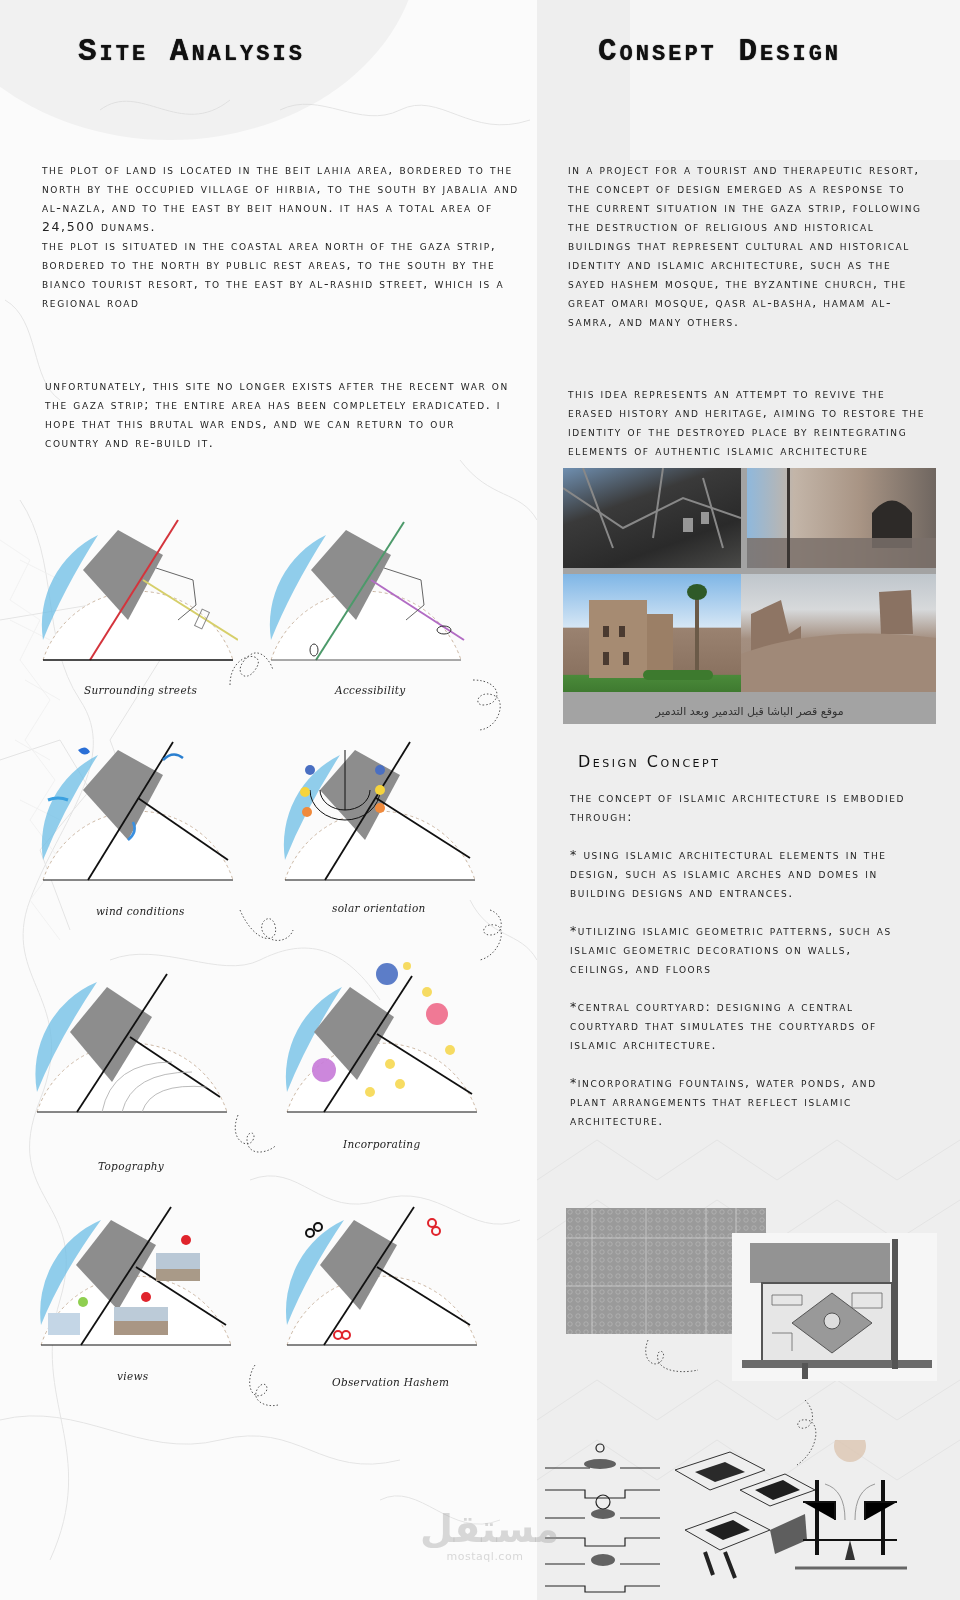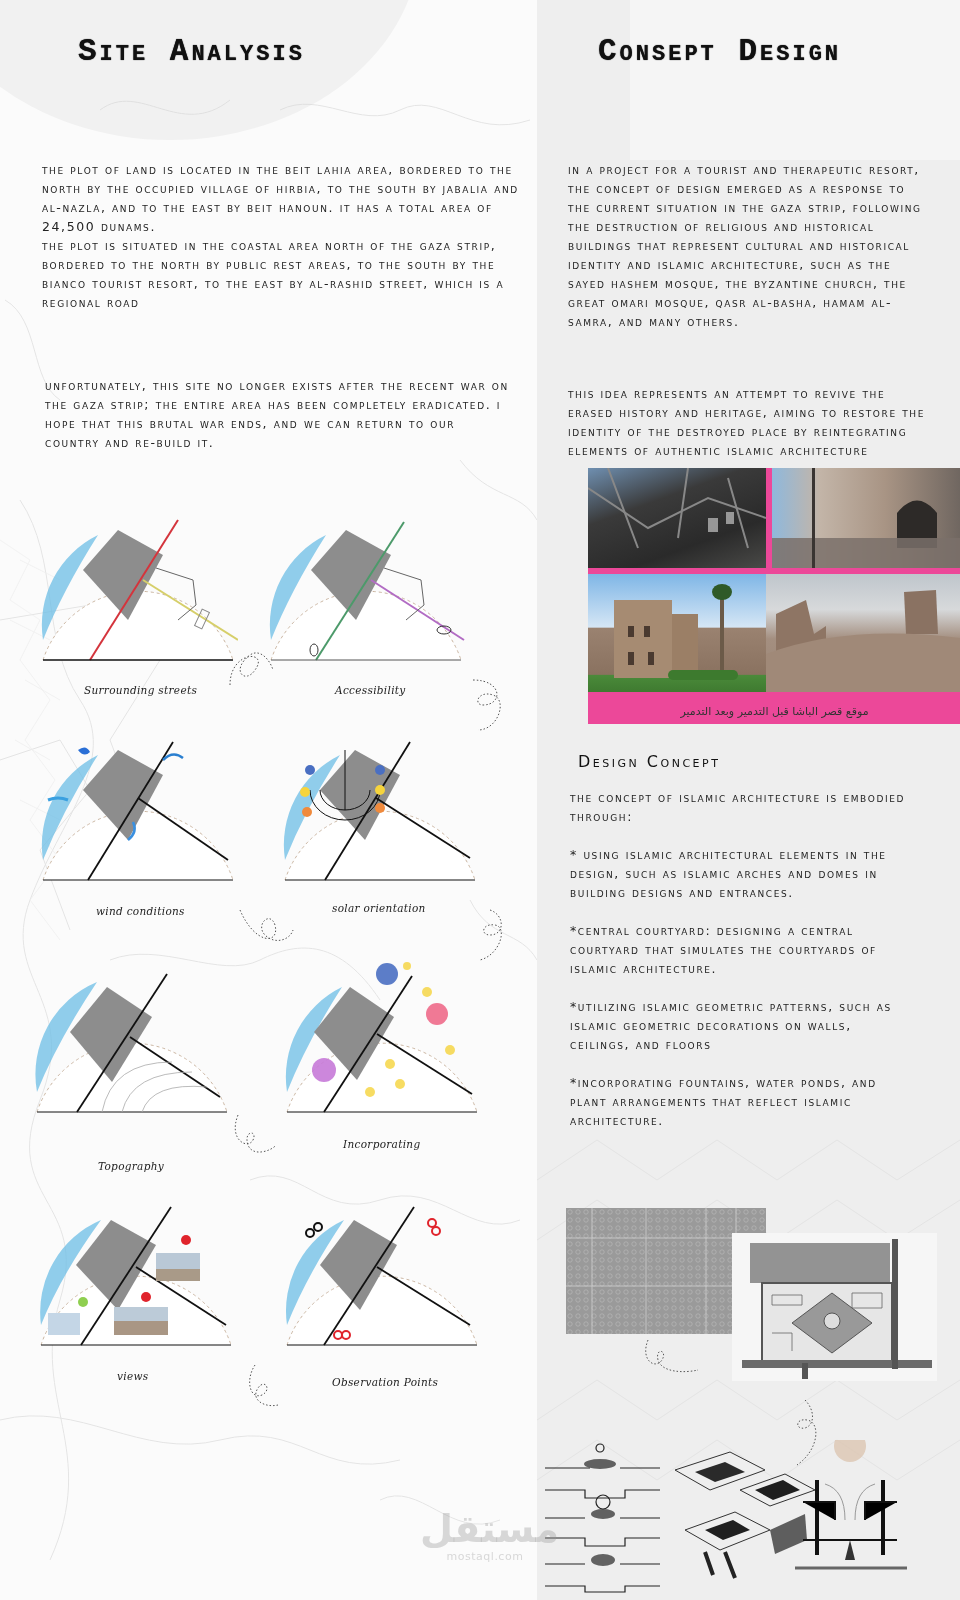--- a/index.html
+++ b/index.html
@@ -20,21 +20,21 @@
 
   .para { position: absolute; font-family: "DejaVu Sans", sans-serif; font-variant: small-caps; text-transform: lowercase; font-size: 12.5px; line-height: 19px; letter-spacing: 1.6px; color: #222; margin-top: 24px; }
   .p1 { left: 42px; top: 136px; width: 480px; }
   .p2 { left: 45px; top: 352px; width: 470px; }
   .p3 { left: 568px; top: 136px; width: 360px; }
   .p4 { left: 568px; top: 360px; width: 360px; }
   .p5 { left: 570px; top: 764px; width: 340px; }
 
   .sub-title { position: absolute; left: 578px; top: 752px; font-size: 16px; font-weight: 400; font-variant: small-caps; letter-spacing: 2.5px; color: #111; }
 
-  .photo-grid { position: absolute; left: 563px; top: 468px; width: 373px; height: 256px; background: #ec4899; margin-left: 25px; }
+  .photo-grid { position: absolute; left: 563px; top: 468px; width: 373px; height: 256px; background: #a3a3a3; }
   .photo { position: absolute; overflow: hidden; }
   .photo-caption { position: absolute; left: 0; bottom: 0; width: 100%; height: 24px; text-align: center; font-size: 11px; line-height: 24px; color: #333; direction: rtl; }
 
   .diagram { position: absolute; }
   .diagram svg { display: block; }
   .dlabel { position: absolute; font-family: "DejaVu Serif", serif; font-style: italic; font-size: 10.5px; color: #222; letter-spacing: .3px; white-space: nowrap; }
 
   .pattern-img { position: absolute; left: 566px; top: 1208px; width: 200px; height: 126px; }
   .plan-model { position: absolute; left: 732px; top: 1233px; width: 205px; height: 148px; background: #f7f7f7; }
   .sketch-row { position: absolute; left: 545px; top: 1440px; width: 405px; height: 160px; }
@@ -136,22 +136,22 @@
         <path d="M0 80 Q80 50 195 64 L195 118 L0 118 Z" fill="#a08978"></path>
       </svg>
   </div>
   <div class="photo-caption">موقع قصر الباشا قبل التدمير وبعد التدمير</div>
 </div>
 
 <div class="sub-title">Design Concept</div>
 <div class="para p5">
   <p>The concept of Islamic architecture is embodied through:</p>
   <p style="margin-top:19px">* Using Islamic architectural elements in the design, such as Islamic arches and domes in building designs and entrances.</p>
+  <p style="margin-top:19px">*Utilizing Islamic geometric patterns, such as Islamic geometric decorations on walls, ceilings, and floors</p>
   <p style="margin-top:19px">*Central Courtyard: Designing a central courtyard that simulates the courtyards of Islamic architecture.</p>
-  <p style="margin-top:19px">*Utilizing Islamic geometric patterns, such as Islamic geometric decorations on walls, ceilings, and floors</p>
   <p style="margin-top:19px">*Incorporating fountains, water ponds, and plant arrangements that reflect Islamic architecture.</p>
 </div>
 
 <svg class="pattern-img" viewBox="0 0 200 126">
   <defs>
     <pattern id="gp" width="8" height="8" patternUnits="userSpaceOnUse">
       <rect width="8" height="8" fill="#9a9a9a"></rect>
       <circle cx="4" cy="4" r="2.2" fill="none" stroke="#b8b8b8" stroke-width=".7"></circle>
     </pattern>
   </defs>
@@ -371,21 +371,21 @@
         <circle cx="36" cy="32" r="4"></circle>
       </g>
     <g fill="none" stroke="#e0242c" stroke-width="2">
         <circle cx="150" cy="28" r="4"></circle>
         <circle cx="154" cy="36" r="4"></circle>
         <circle cx="56" cy="140" r="4"></circle>
         <circle cx="64" cy="140" r="4"></circle>
       </g>
   </svg>
 </div>
-<div class="dlabel" style="left:332px;top:1376px;">Observation Points</div>
+<div class="dlabel" style="left:332px;top:1376px;">Observation Hashem</div>
 
 <svg class="loop" style="left:225px;top:640px;" width="50" height="50" viewBox="0 0 50 50">
     <path d="M5 45 C5 10 45 10 30 30 C20 45 5 30 25 15 C35 8 45 20 48 30" fill="none" stroke="#555" stroke-dasharray="1.5 2"></path>
   </svg>
 <svg class="loop" style="left:468px;top:675px;" width="40" height="60" viewBox="0 0 40 60">
     <path d="M5 5 C35 5 35 30 15 30 C5 30 10 15 25 20 C40 25 30 55 10 55" fill="none" stroke="#555" stroke-dasharray="1.5 2"></path>
   </svg>
 <svg class="loop" style="left:235px;top:900px;" width="60" height="50" viewBox="0 0 60 50">
     <path d="M5 10 C20 45 45 45 40 25 C35 10 20 25 30 35 C40 45 55 40 58 30" fill="none" stroke="#555" stroke-dasharray="1.5 2"></path>
   </svg>

